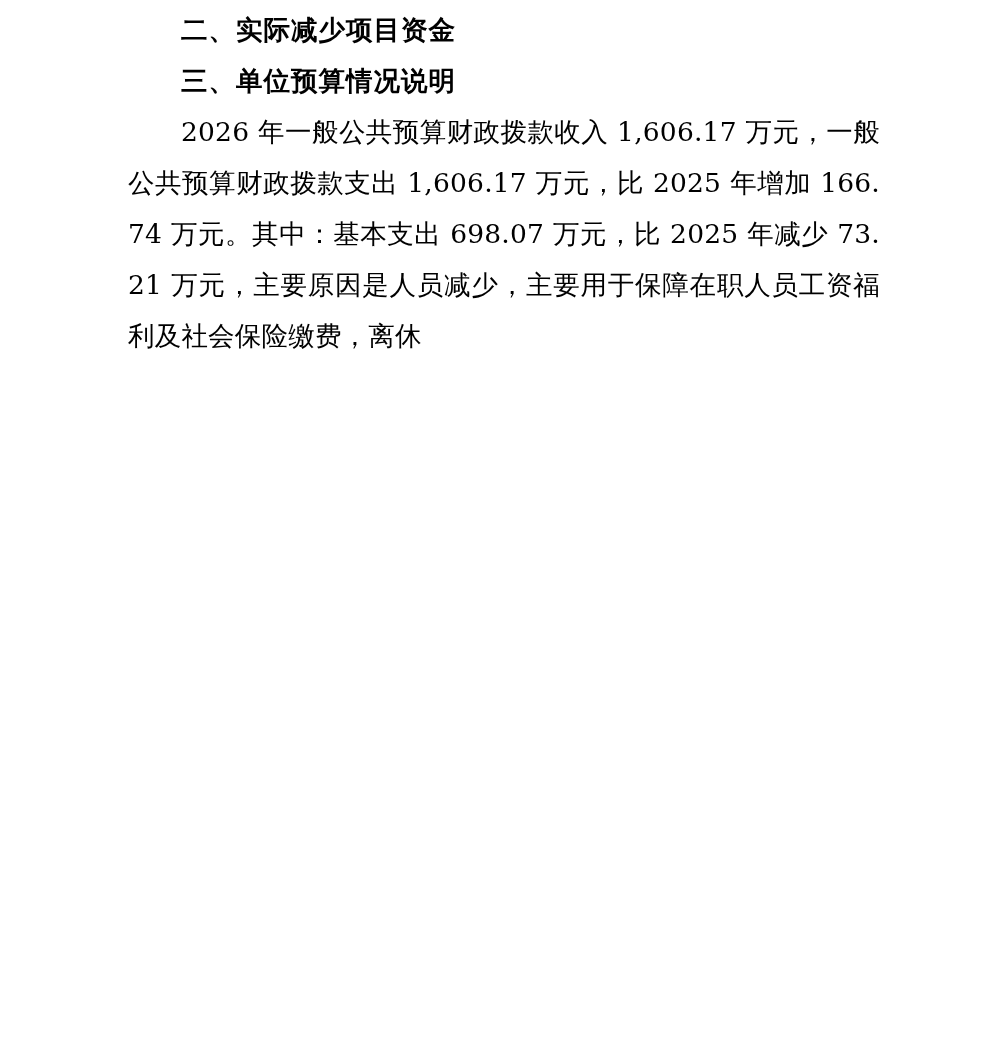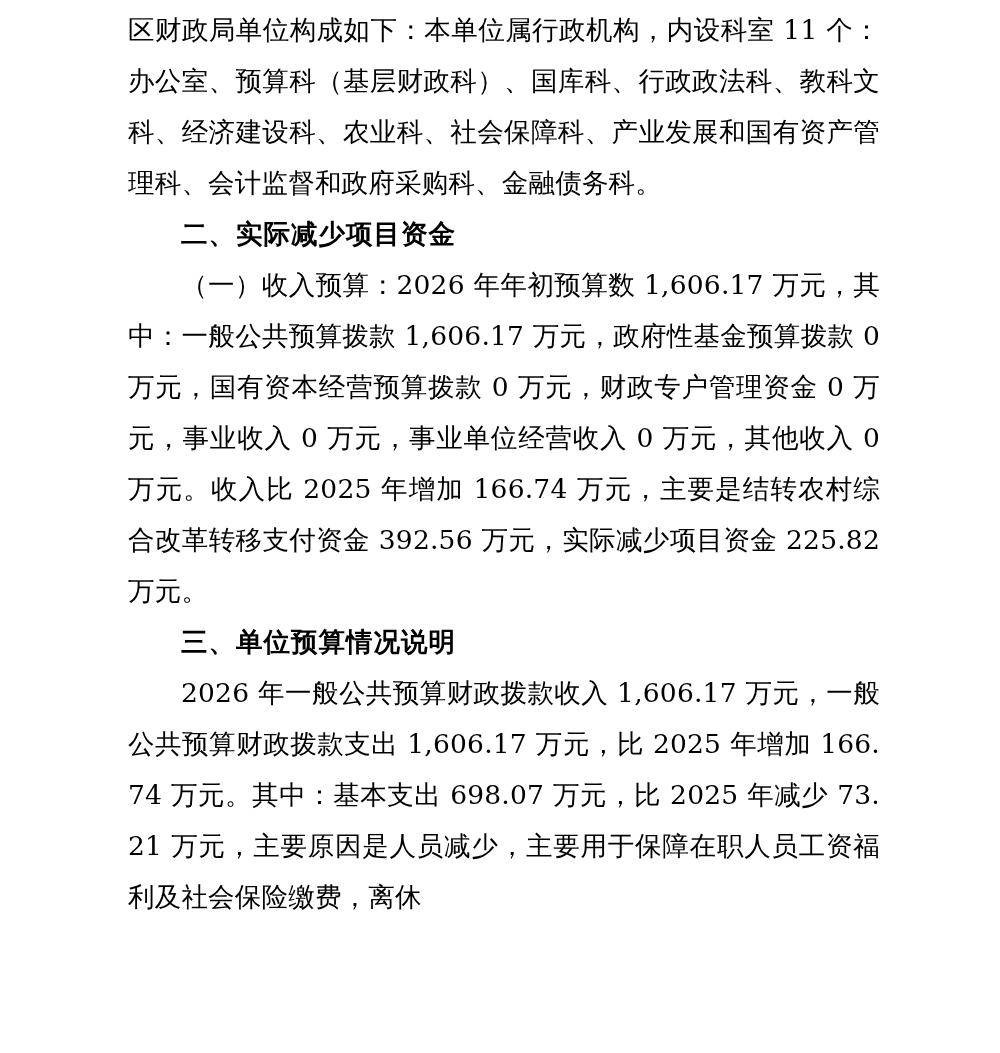--- a/index.html
+++ b/index.html
@@ -49,25 +49,23 @@
   .justify-last {
     text-align-last: justify;
   }
 </style>
 </head>
 <body>
 
 <div class="page">
   <div class="doc-body">
 
-    <p class="para justify-last">区财政局单位构成如下：本单位属行政机构，内设科室 11 个：办公室、预算科（基层财政科）、国库科、行政政法科、教科文科、经济建设科、农业科、社会保障科、产业发展和国有资产管理科、会计监督和政府采购科、金融债务科。</p>
 
     <p class="heading">二、实际减少项目资金</p>
 
-    <p class="para indent justify-last">（一）收入预算：2026 年年初预算数 1,606.17 万元，其中：一般公共预算拨款 1,606.17 万元，政府性基金预算拨款 0 万元，国有资本经营预算拨款 0 万元，财政专户管理资金 0 万元，事业收入 0 万元，事业单位经营收入 0 万元，其他收入 0 万元。收入比 2025 年增加 166.74 万元，主要是结转农村综合改革转移支付资金 392.56 万元，实际减少项目资金 225.82 万元。</p>
 
 
     <p class="heading">三、单位预算情况说明</p>
 
     <p class="para indent justify-last">2026 年一般公共预算财政拨款收入 1,606.17 万元，一般公共预算财政拨款支出 1,606.17 万元，比 2025 年增加 166.74 万元。其中：基本支出 698.07 万元，比 2025 年减少 73.21 万元，主要原因是人员减少，主要用于保障在职人员工资福利及社会保险缴费，离休</p>
 
   </div>
 </div>
 
 </body></html>

